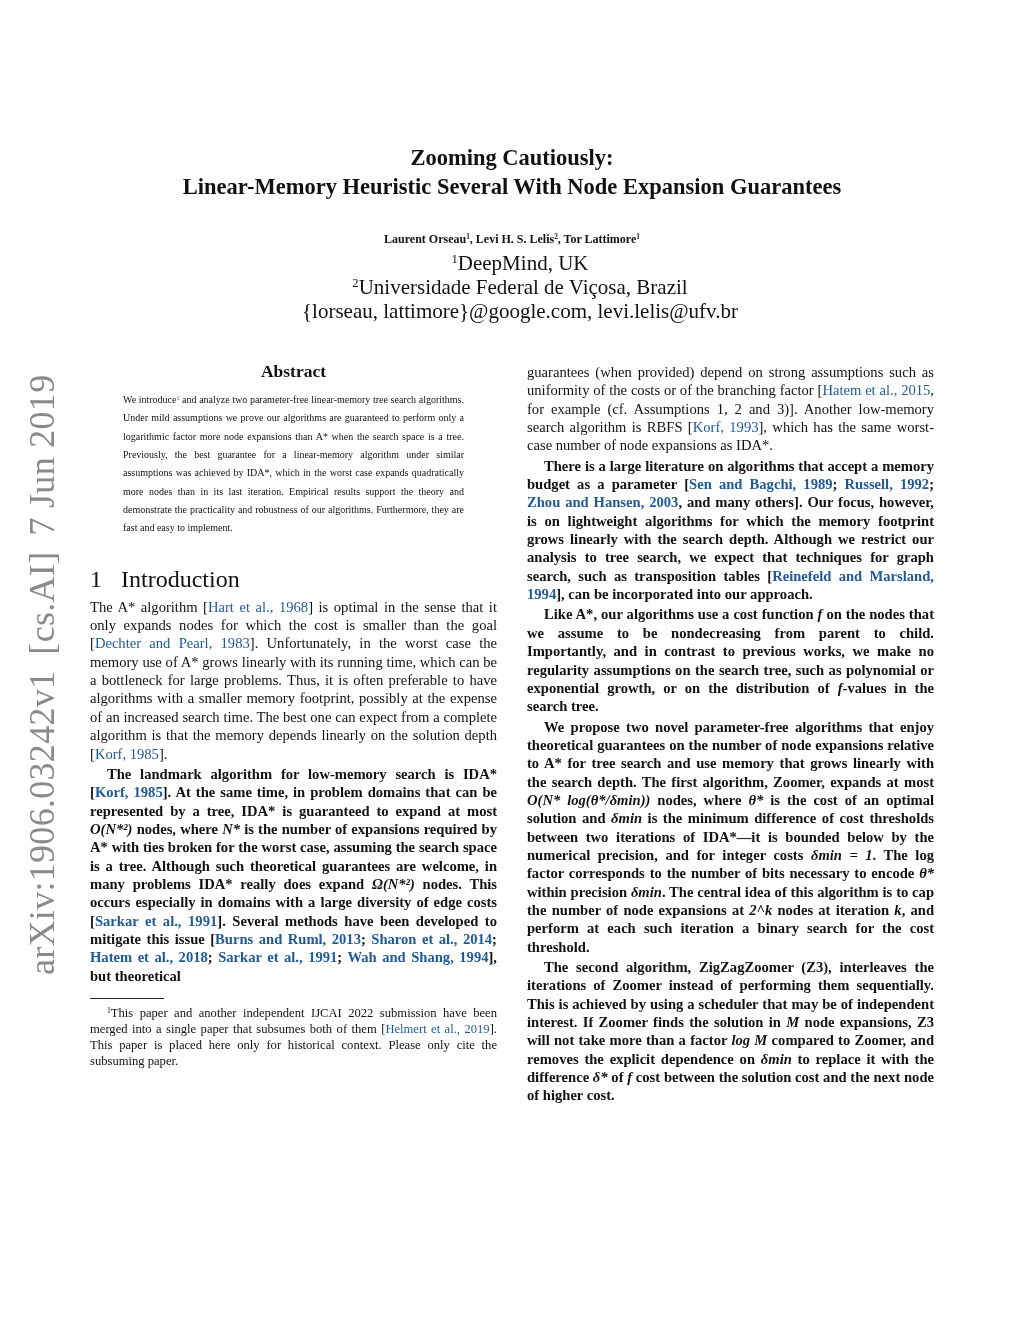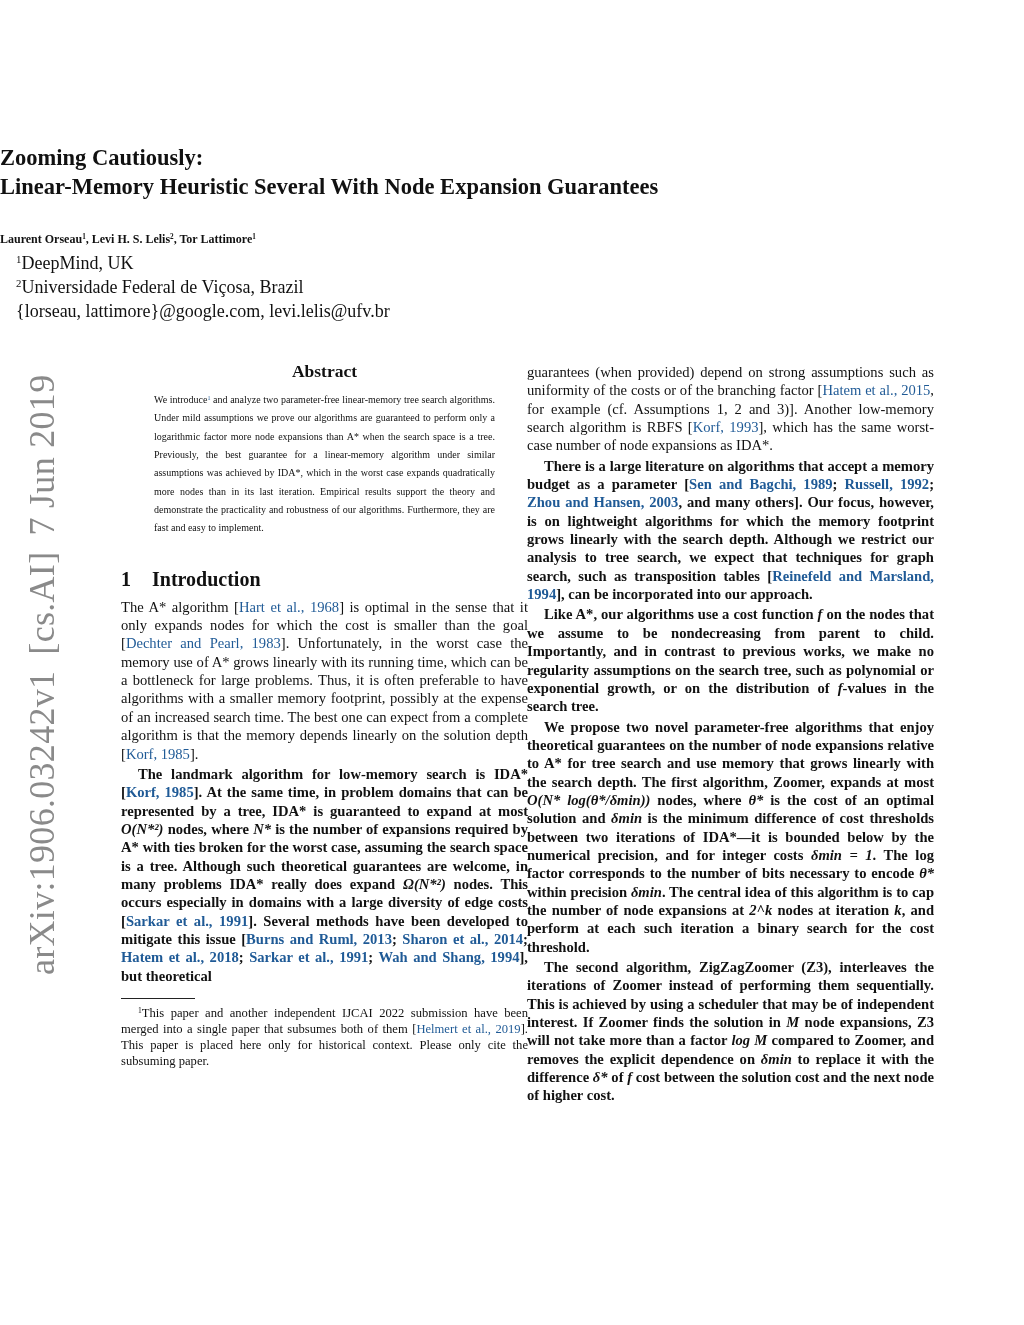--- a/index.html
+++ b/index.html
@@ -8,31 +8,31 @@
     font-family: "Liberation Serif", "DejaVu Serif", serif;
     color: #111111;
   }
   .watermark {
     position: absolute; left: 20px; top: 975px;
     transform-origin: 0 0; transform: rotate(-90deg);
     font-size: 36px; color: #8a8a8a; white-space: nowrap; letter-spacing: 0.3px;
     width: 600px; line-height: 44px;
   }
   .watermark .gap { display: inline-block; width: 16px; }
-  .header { position: absolute; left: 0; right: 0; top: 143px; }
+  .header { position: absolute; left: 0; right: 0; top: 143px; text-align: center; }
   .title { font-weight: bold; font-size: 22.5px; line-height: 29px; margin: 0; }
   .authors { margin-top: 26px; font-weight: bold; font-size: 12px; line-height: 24px; }
-  .affil { font-size: 18px; line-height: 24px; padding-left: 16px; }
+  .affil { font-size: 21px; line-height: 24px; padding-left: 16px; }
   sup { font-size: 0.6em; vertical-align: 0.55em; line-height: 0; }
   .col { position: absolute; font-size: 14.6px; line-height: 18.35px; text-align: justify; }
-  .col-left { left: 90px; width: 407px; top: 360px; margin-left: 31px; }
+  .col-left { left: 90px; width: 407px; top: 360px; }
   .col-right { left: 527px; width: 407px; top: 363px; }
   .abstract-head { text-align: center; font-weight: bold; font-size: 17.5px; margin: 0 0 9px 0; line-height: 22px; }
   .abstract { margin: 0 33px 0 33px; font-size: 10px; }
-  .section-head { font-weight: bold; font-size: 20px; margin: 30px 0 8px 0; line-height: 22px; }
+  .section-head { font-weight: normal; font-size: 24px; margin: 30px 0 8px 0; line-height: 22px; }
   .section-head .num { display: inline-block; width: 31px; }
   p { margin: 0; }
   p.indent { text-indent: 17px; }
   p + p.indent { margin-top: 2px; font-weight: bold; }
   a.cite { color: #1f5a96; text-decoration: none; }
   .math { font-style: italic; }
   .footnote-rule { width: 74px; border-top: 1px solid #222; margin: 13px 0 6px 0; }
   .footnote { font-size: 12.6px; line-height: 16px; text-indent: 17px; text-align: justify; }
 </style>
 </head>

